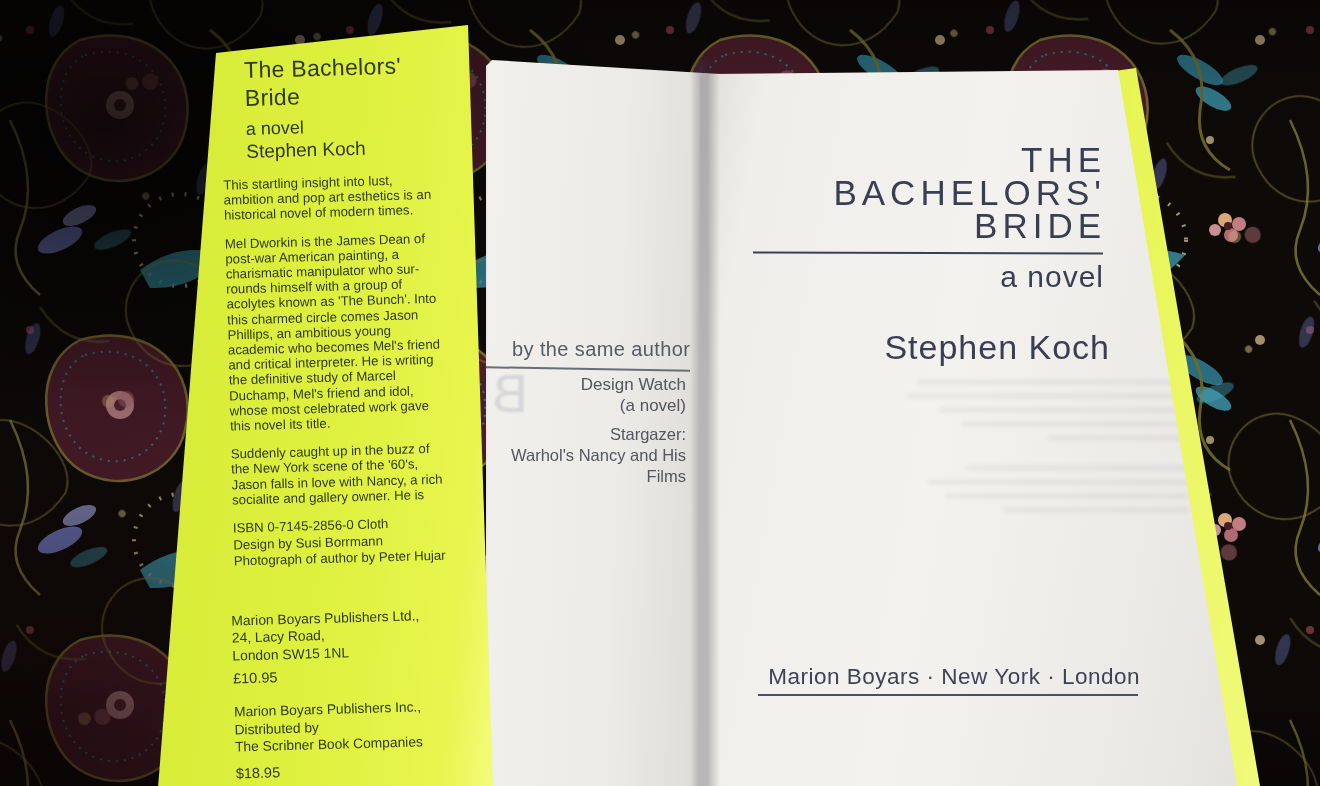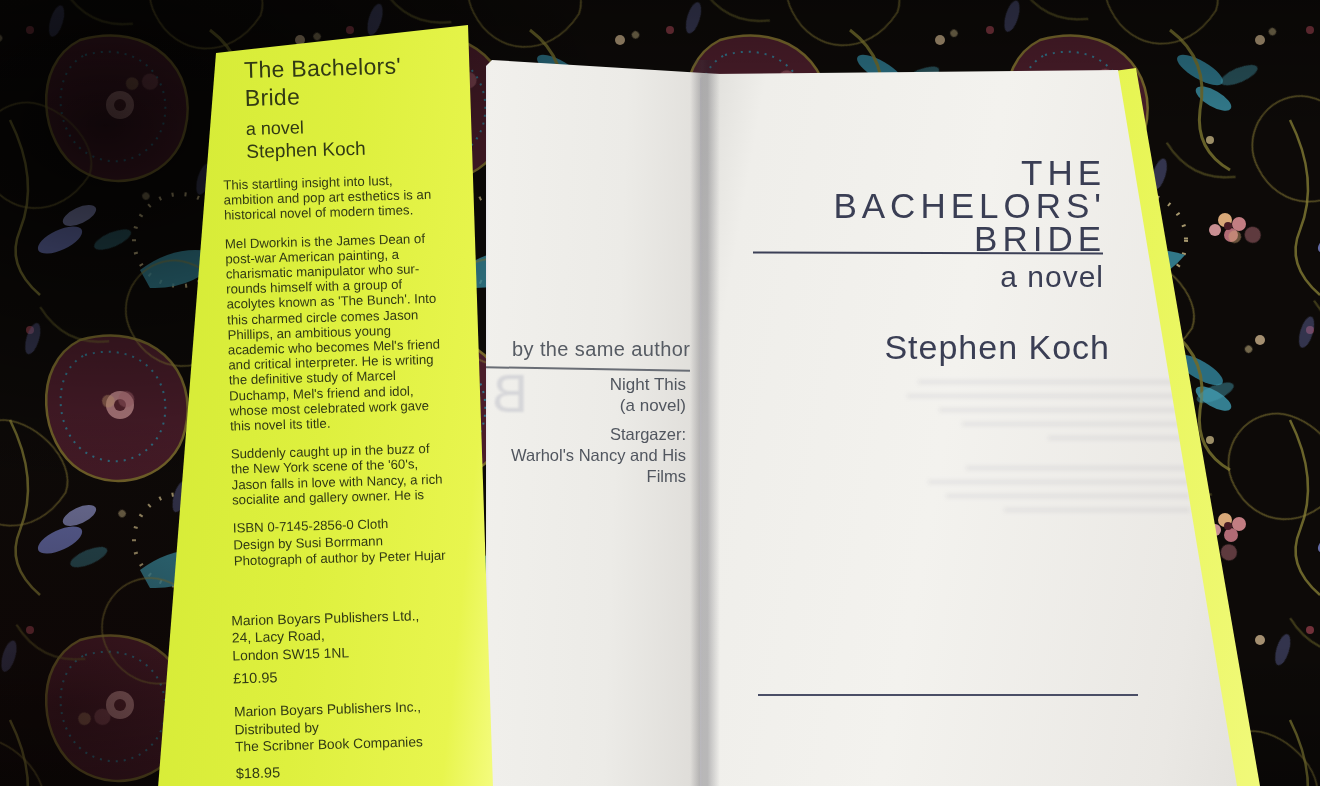--- a/index.html
+++ b/index.html
@@ -37,21 +37,21 @@
     color:#565b63;font-weight:300;white-space:nowrap;}
   .same-author-rule{position:absolute;left:0;top:318px;width:204px;height:2px;background:#696d75;
     transform:rotate(1deg);}
   .work{position:absolute;right:34px;text-align:right;color:#51565f;font-weight:300;white-space:pre-line;}
   .work-1{top:324px;font-size:17px;line-height:21px;}
   .work-2{top:374px;font-size:16.5px;line-height:21px;}
   .ghost-letter{position:absolute;left:6px;top:312px;font-size:54px;font-weight:300;
     color:rgba(100,106,138,.18);transform:scaleX(-1);filter:blur(1px);}
 
   
-  .book-title{position:absolute;right:154px;top:94px;text-align:right;font-size:35px;line-height:33px;
+  .book-title{position:absolute;right:154px;top:81px;text-align:right;font-size:35px;line-height:33px;
     font-weight:300;letter-spacing:5px;color:#3a3e54;white-space:pre-line;}
   .title-rule{position:absolute;left:53px;top:190px;width:350px;height:2px;background:#3c4057;
     transform:rotate(.2deg);}
   .book-subtitle{position:absolute;right:156px;top:198px;font-size:30px;font-weight:300;
     letter-spacing:1px;color:#3a3e54;}
   .book-author{position:absolute;right:150px;top:266px;font-size:34px;font-weight:300;
     letter-spacing:1px;color:#3a3e54;}
   .imprint{position:absolute;right:120px;top:602px;font-size:22.5px;font-weight:300;
     letter-spacing:.5px;color:#3e4257;white-space:nowrap;}
   .imprint-rule{position:absolute;left:58px;top:632px;width:380px;height:2px;background:#4a4e66;}
@@ -127,21 +127,21 @@
   <div class="shade shade-tl"></div>
   <div class="shade shade-bl"></div>
   <div class="shade shade-vin"></div>
 
   <div class="recto-sliver"></div>
 
   <div class="verso-page">
     <div class="ghost-letter">B</div>
     <div class="same-author">by the same author</div>
     <div class="same-author-rule"></div>
-    <div class="work work-1">Night This
+    <div class="work work-1">Design Watch
 (a novel)</div>
     <div class="work work-2">Stargazer:
 Warhol's Nancy and His Films</div>
   </div>
 
   <div class="recto-page">
     <div class="book-title">THE
 BACHELORS'
 BRIDE</div>
     <div class="title-rule"></div>
@@ -151,20 +151,21 @@
       <div style="width:272px"></div>
         <div style="width:283px"></div>
         <div style="width:251px"></div>
       <div style="width:228px"></div>
         <div style="width:142px;margin-bottom:26px"></div>
       <div style="width:224px"></div>
         <div style="width:262px"></div>
         <div style="width:244px"></div>
       <div style="width:186px"></div>
     </div>
+    <div class="imprint">Marion Boyars · New York · London</div>
     <div class="imprint-rule"></div>
   </div>
 
   <div class="gutter-shadow"></div>
 
   <div class="flap">
     <div class="flap-text">
       <div class="flap-title">The Bachelors'
 Bride</div>
       <div class="flap-subtitle">a novel</div>

